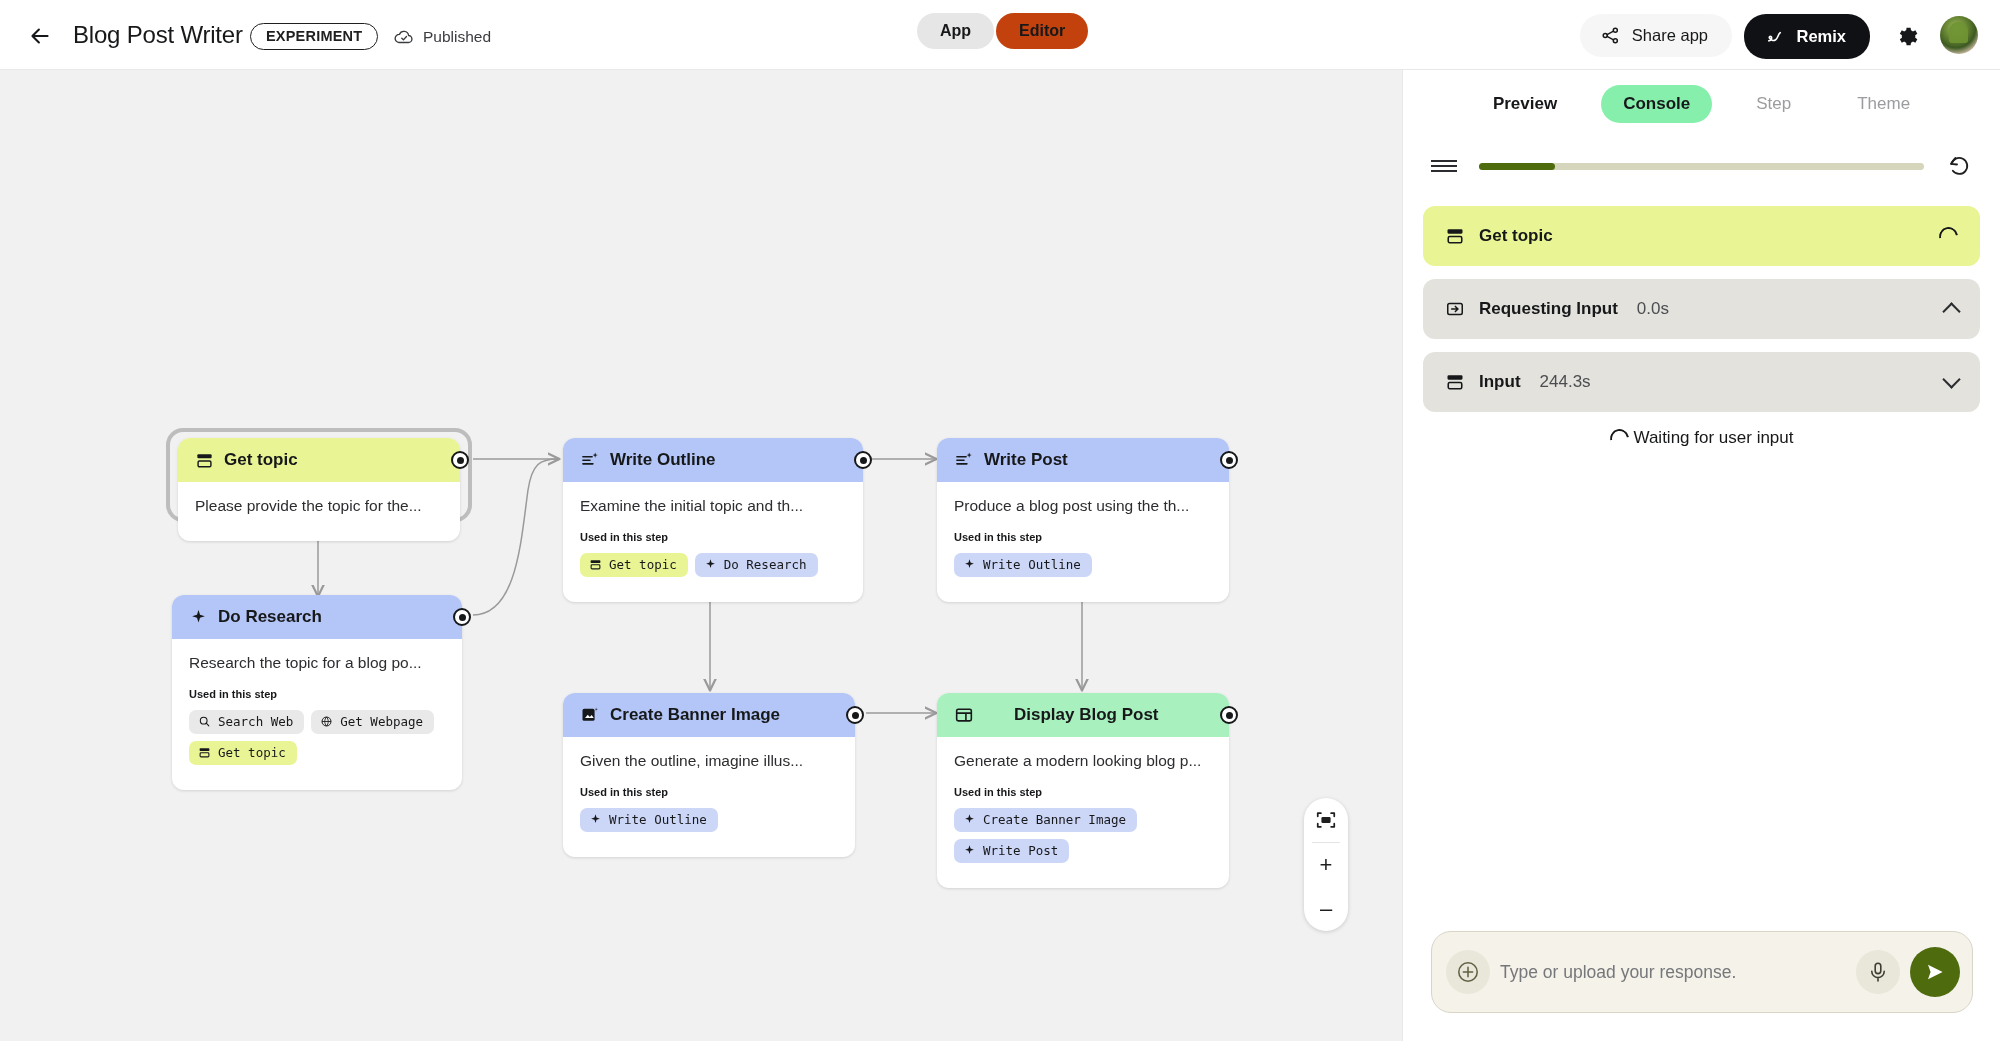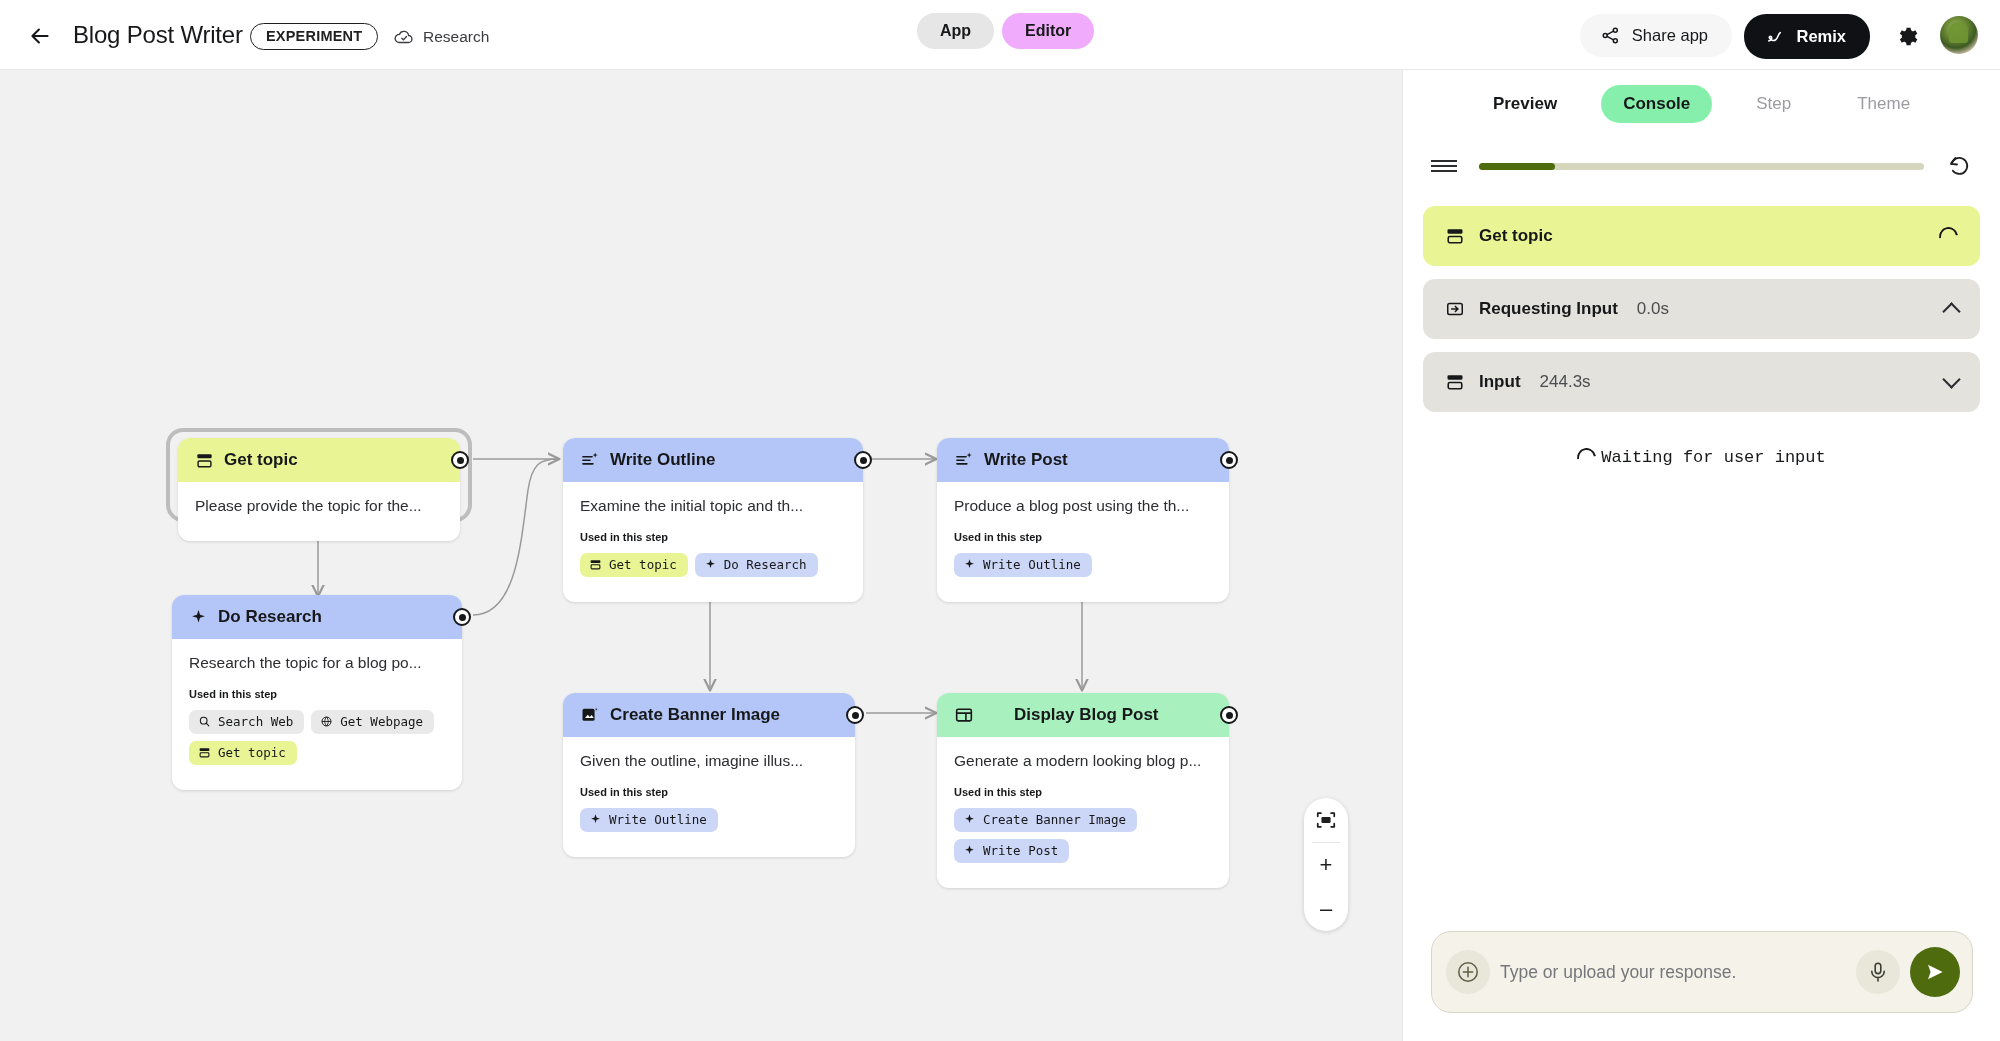--- a/index.html
+++ b/index.html
@@ -31,28 +31,28 @@
     color: #1f1f1f; letter-spacing: 0.2px; cursor: pointer;
   }
   .published {
     position: absolute; left: 393px; top: 26px;
     display: flex; align-items: center; gap: 8px;
     font-size: 15.5px; color: #3b3c40;
   }
 
   .seg {
     position: absolute; left: 917px; top: 13px;
-    display: flex; align-items: center; gap: 8px;
+    display: flex; align-items: center; gap: 2px;
   }
   .seg-btn {
     border-radius: 18px; padding: 9px 23px;
     font-size: 16px; font-weight: 600; color: #17181a; cursor: pointer;
   }
   .seg-app { background: #e6e6e6; }
-  .seg-editor { background: #f0abfc; }
+  .seg-editor { background: #c2410c; }
 
   .share-btn {
     position: absolute; right: 268px; top: 14px;
     display: flex; align-items: center; gap: 11px;
     background: #f6f6f6; border-radius: 22px;
     padding: 11px 24px 11px 20px;
     font-size: 16.5px; color: #17181a; font-weight: 500; cursor: pointer;
   }
   .remix-btn {
     position: absolute; right: 130px; top: 14px;
@@ -180,21 +180,21 @@
     padding: 0 22px; gap: 14px; margin-bottom: 13px; cursor: pointer;
   }
   .crow .lbl { font-size: 17px; font-weight: 600; color: #17181a; }
   .crow .tm { font-size: 17px; font-weight: 500; color: #4c4d50; margin-left: 5px; }
   .crow .rgt { margin-left: auto; display: flex; align-items: center; }
   .row-yellow { background: #e9f594; }
   .row-grey { background: #e3e2dd; }
 
   .waiting {
     display: flex; align-items: center; justify-content: center; gap: 5px;
-    margin-top: 36px; font-size: 17px; color: #17181a; font-weight: 500; font-family: Liberation Mono, monospace;
+    margin-top: 16px; font-size: 17px; color: #17181a; font-weight: 500;
   }
 
   .composer {
     position: absolute; left: 28px; bottom: 28px; width: 542px; height: 82px;
     background: #f4f2e9; border: 1px solid #d9d6c8; border-radius: 20px;
     display: flex; align-items: center; padding: 0 12px 0 14px; gap: 10px; margin-top: 21px;
   }
   .plus-btn {
     width: 44px; height: 44px; border-radius: 50%; background: #e9e6da;
     display: flex; align-items: center; justify-content: center; cursor: pointer;
@@ -231,21 +231,21 @@
       <path d="M19 12H5M5 12l6-6M5 12l6 6" stroke="#17181a" stroke-width="1.9" stroke-linecap="round" stroke-linejoin="round"></path>
     </svg>
   </div>
   <div class="app-title">Blog Post Writer</div>
   <div class="badge-exp">EXPERIMENT</div>
   <div class="published">
     <svg width="22" height="22" viewBox="0 0 24 24" fill="none">
       <path d="M6.5 18h10.2a3.8 3.8 0 0 0 .3-7.6A5.2 5.2 0 0 0 7 9.2 4.4 4.4 0 0 0 6.5 18z" stroke="#3b3c40" stroke-width="1.5" stroke-linejoin="round"></path>
       <path d="M9.6 13.3l1.8 1.8 3.3-3.6" stroke="#3b3c40" stroke-width="1.5" stroke-linecap="round" stroke-linejoin="round"></path>
     </svg>
-    <span>Research</span>
+    <span>Published</span>
   </div>
 
   <div class="seg">
     <div class="seg-btn seg-app">App</div>
     <div class="seg-btn seg-editor">Editor</div>
   </div>
 
   <div class="share-btn">
     <svg width="21" height="21" viewBox="0 0 24 24" fill="none">
       <circle cx="6" cy="12" r="2.3" stroke="#17181a" stroke-width="1.7"></circle>

